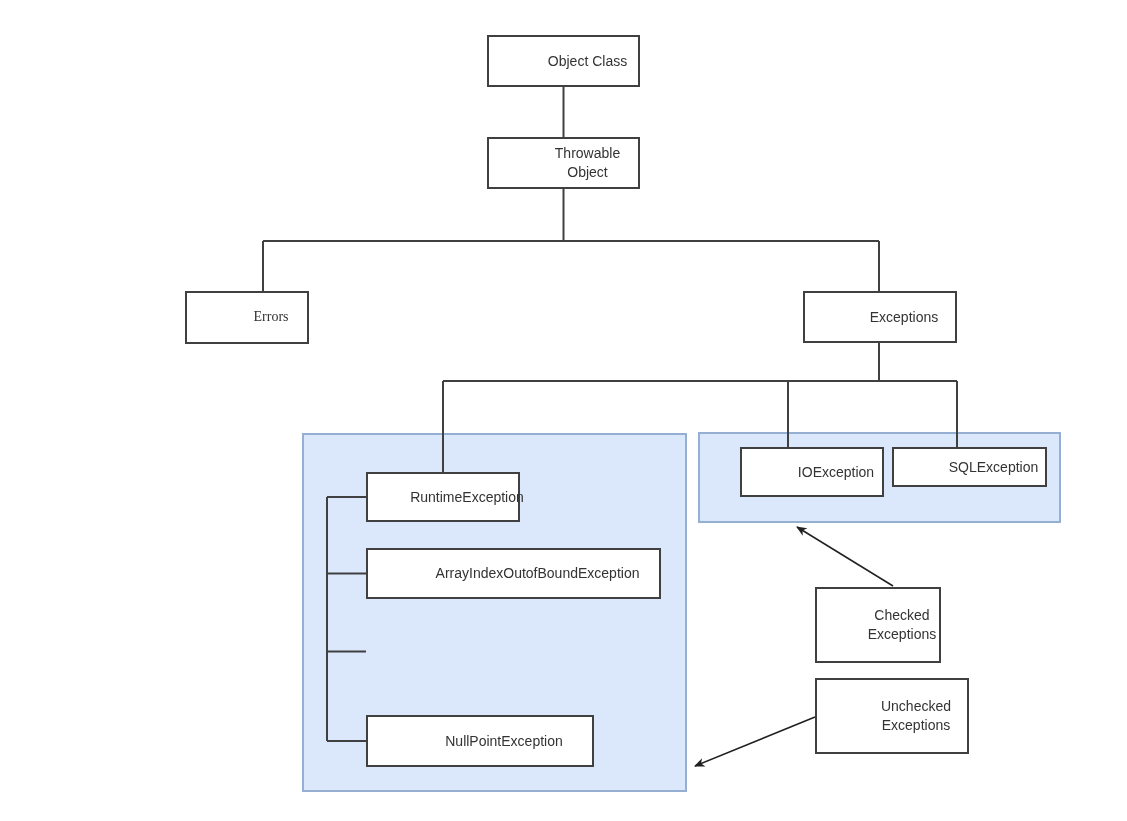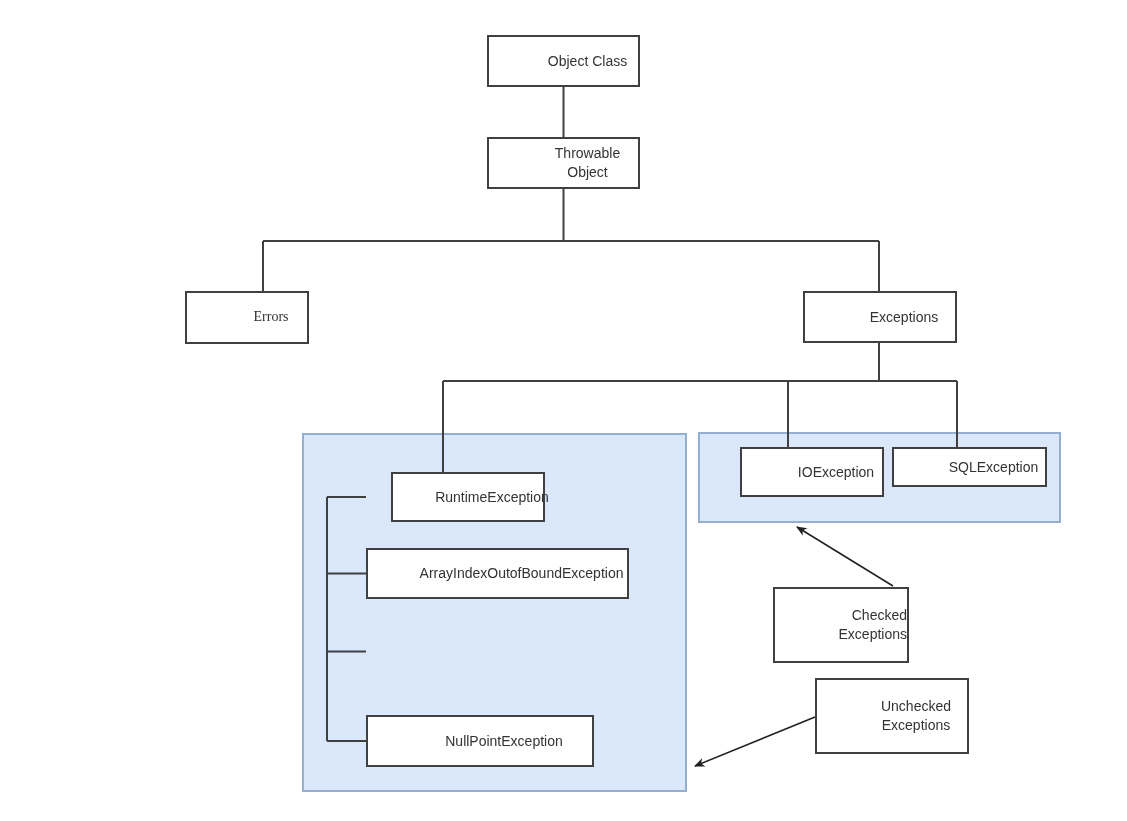--- a/index.html
+++ b/index.html
@@ -88,34 +88,34 @@
   </div>
 
   <div class="node" style="left:713px;top:447px;width:144px;height:50px;margin-left:27px;">
     <span>IOException</span>
   </div>
 
   <div class="node" style="left:892px;top:447px;width:155px;height:40px;">
     <span>SQLException</span>
   </div>
 
-  <div class="node" style="left:366px;top:472px;width:154px;height:50px;margin-left:25px;">
+  <div class="node" style="left:366px;top:472px;width:154px;height:50px;">
     <span>RuntimeException</span>
   </div>
 
-  <div class="node" style="left:366px;top:548px;width:263px;height:51px;">
+  <div class="node" style="left:366px;top:548px;width:295px;height:51px;">
     <span>ArrayIndexOutofBoundException</span>
   </div>
 
 
   <div class="node" style="left:366px;top:715px;width:228px;height:52px;">
     <span>NullPointException</span>
   </div>
 
-  <div class="node" style="left:773px;top:587px;width:136px;height:76px;text-align:right;">
+  <div class="node" style="left:815px;top:587px;width:126px;height:76px;">
     <span>Checked Exceptions</span>
   </div>
 
   <div class="node" style="left:815px;top:678px;width:154px;height:76px;justify-content:center;">
     <span>Unchecked
 Exceptions</span>
   </div>
 
 </div>
 

